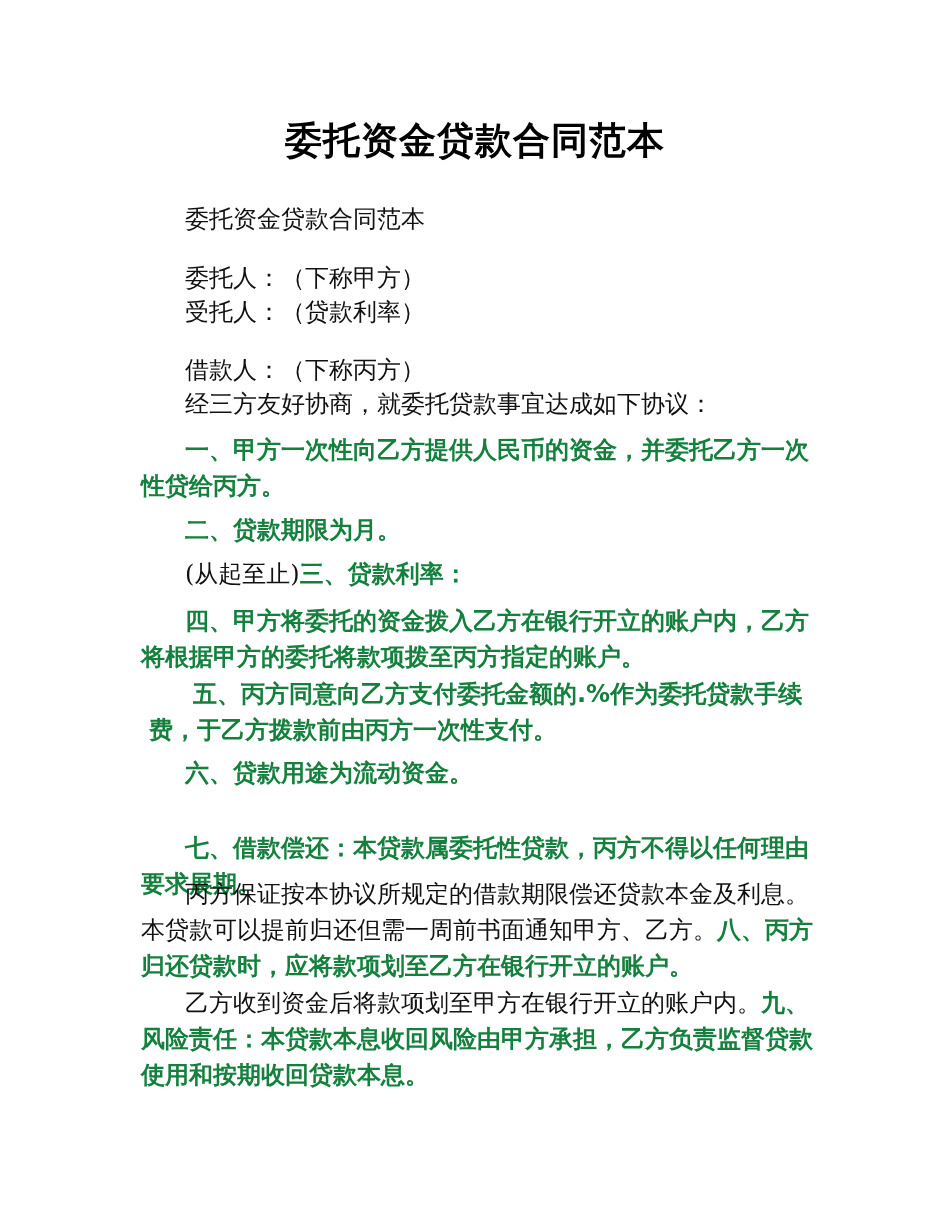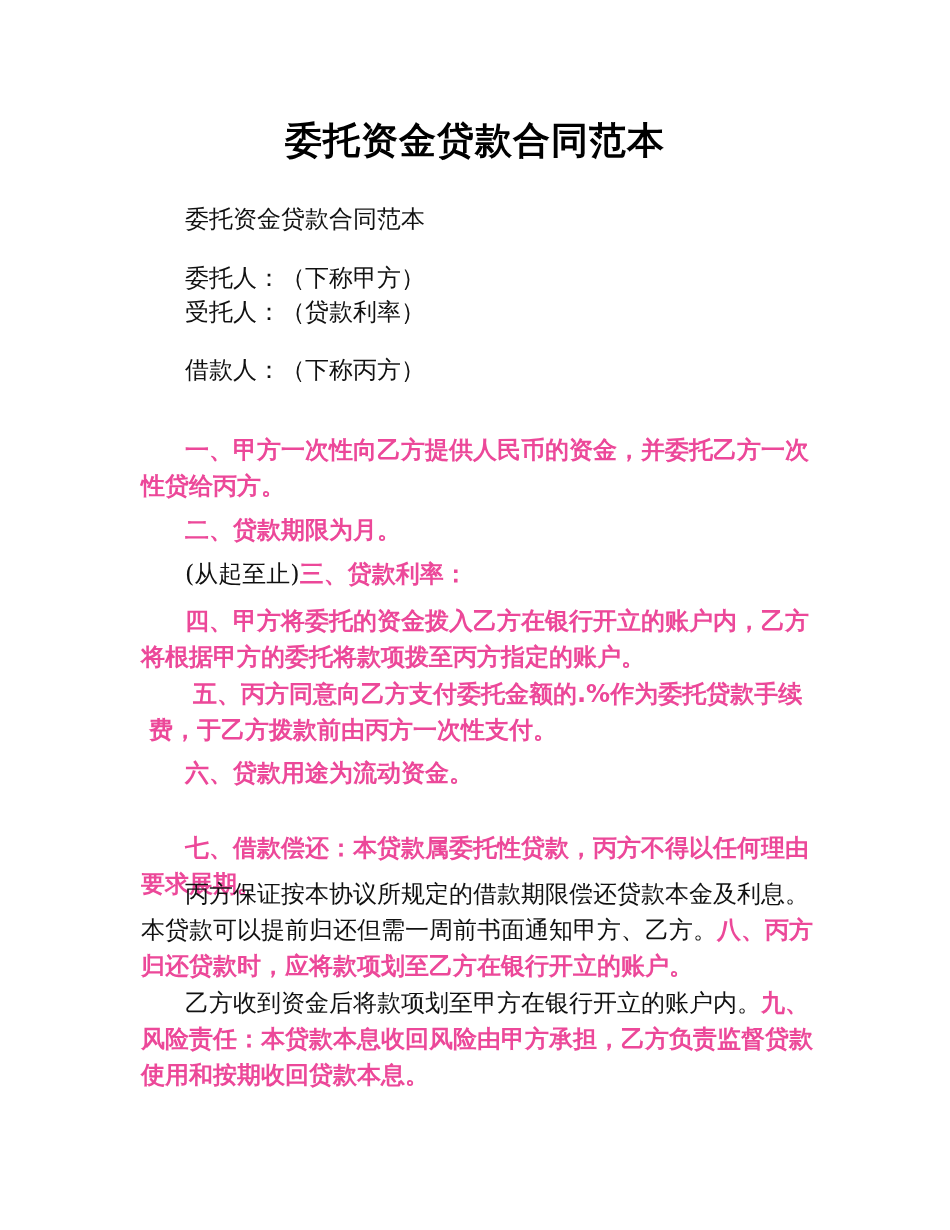--- a/index.html
+++ b/index.html
@@ -44,21 +44,21 @@
       text-indent: 44px;
     }
     .reg {
       font-family: "DejaVu Serif", serif;
       font-weight: normal;
       color: #111111;
     }
     .bold {
       font-family: "DejaVu Sans", sans-serif;
       font-weight: bold;
-      color: #ec4899;
+      color: #15803d;
     }
   </style>
 </head>
 <body>
 
 <div class="page">
   <div class="title">委托资金贷款合同范本</div>
 
   <p class="p" style="top:201px;">
     <span class="reg">委托资金贷款合同范本</span>
@@ -69,20 +69,23 @@
   </p>
 
   <p class="p" style="top:294px;">
     <span class="reg">受托人：（贷款利率）</span>
   </p>
 
   <p class="p" style="top:340px;margin-top:12px;">
     <span class="reg">借款人：（下称丙方）</span>
   </p>
 
+  <p class="p" style="top:386px;">
+    <span class="reg">经三方友好协商，就委托贷款事宜达成如下协议：</span>
+  </p>
 
   <p class="p" style="top:432px;">
     <span class="bold">一、甲方一次性向乙方提供人民币的资金，并委托乙方一次性贷给丙方。</span>
   </p>
 
   <p class="p" style="top:512px;">
     <span class="bold">二、贷款期限为月。</span>
   </p>
 
   <p class="p" style="top:603px;">

